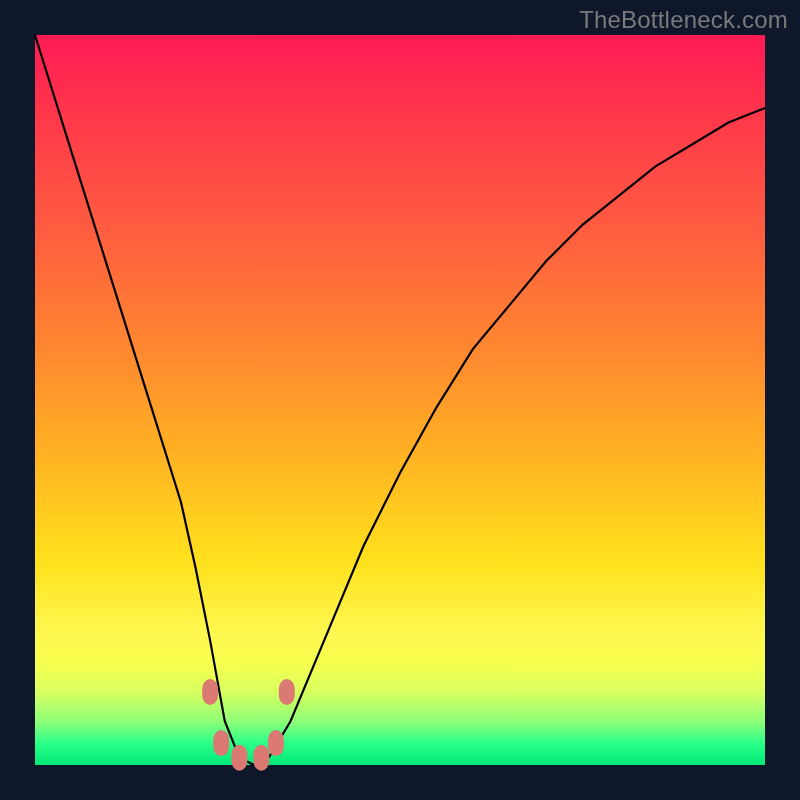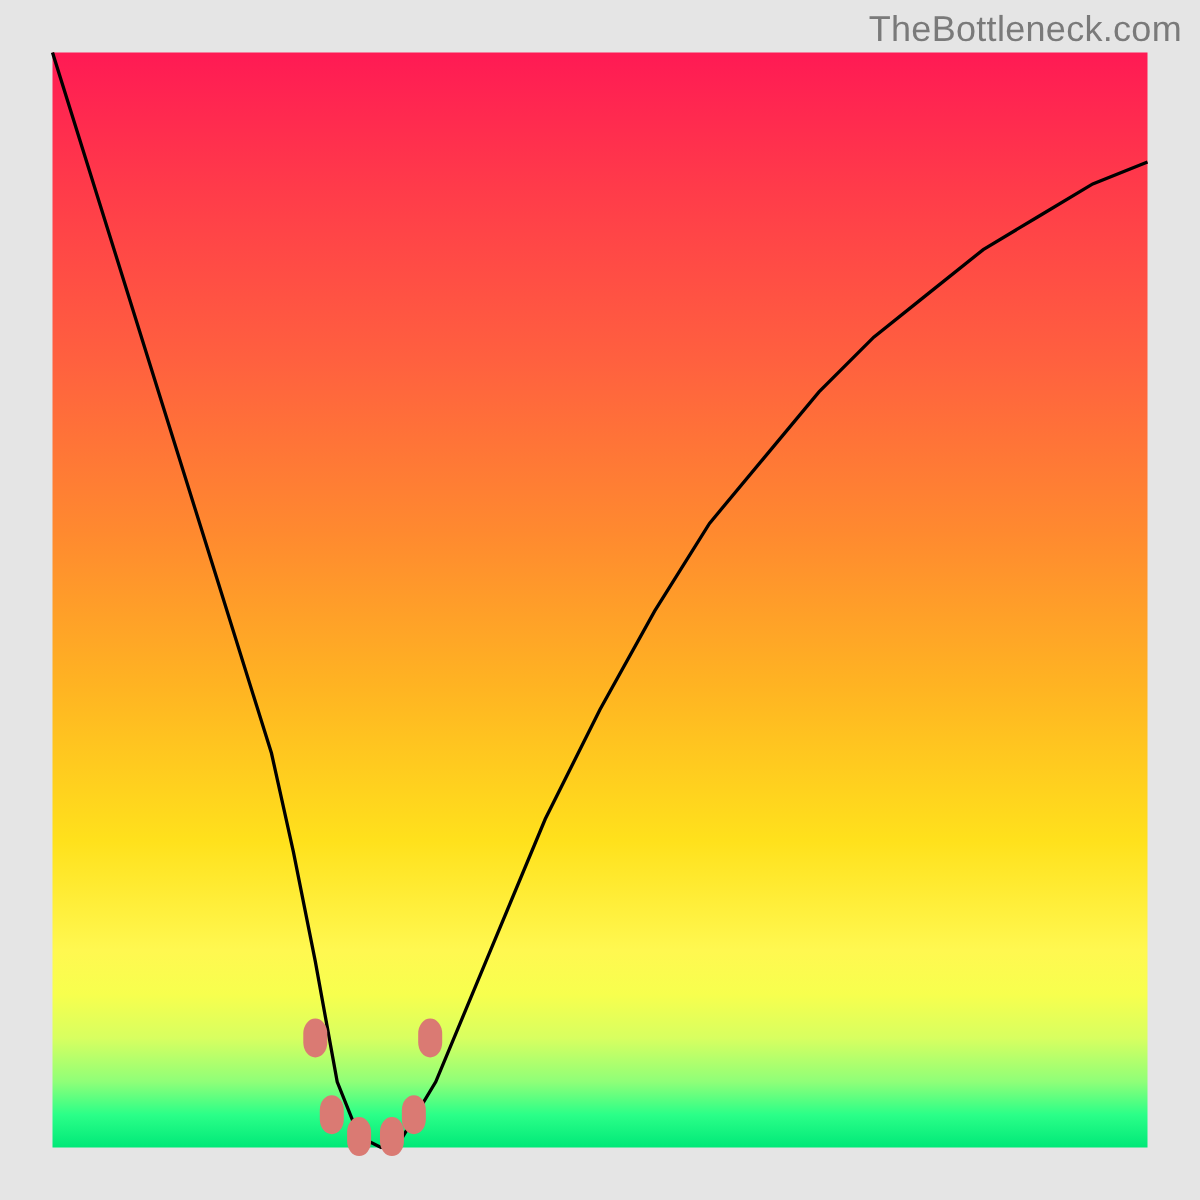--- a/index.html
+++ b/index.html
@@ -8,21 +8,21 @@
     width: 800px;
     height: 800px;
     background: #000;
     overflow: hidden;
     font-family: Arial, Helvetica, sans-serif;
   }
   .frame {
     position: relative;
     width: 800px;
     height: 800px;
-    background: #e5e5e5;
+    background: #0f172a;
   }
   .plot-area {
     position: absolute;
     left: 35px;
     top: 35px;
     width: 730px;
     height: 730px;
     
     background: linear-gradient(
       to bottom,

